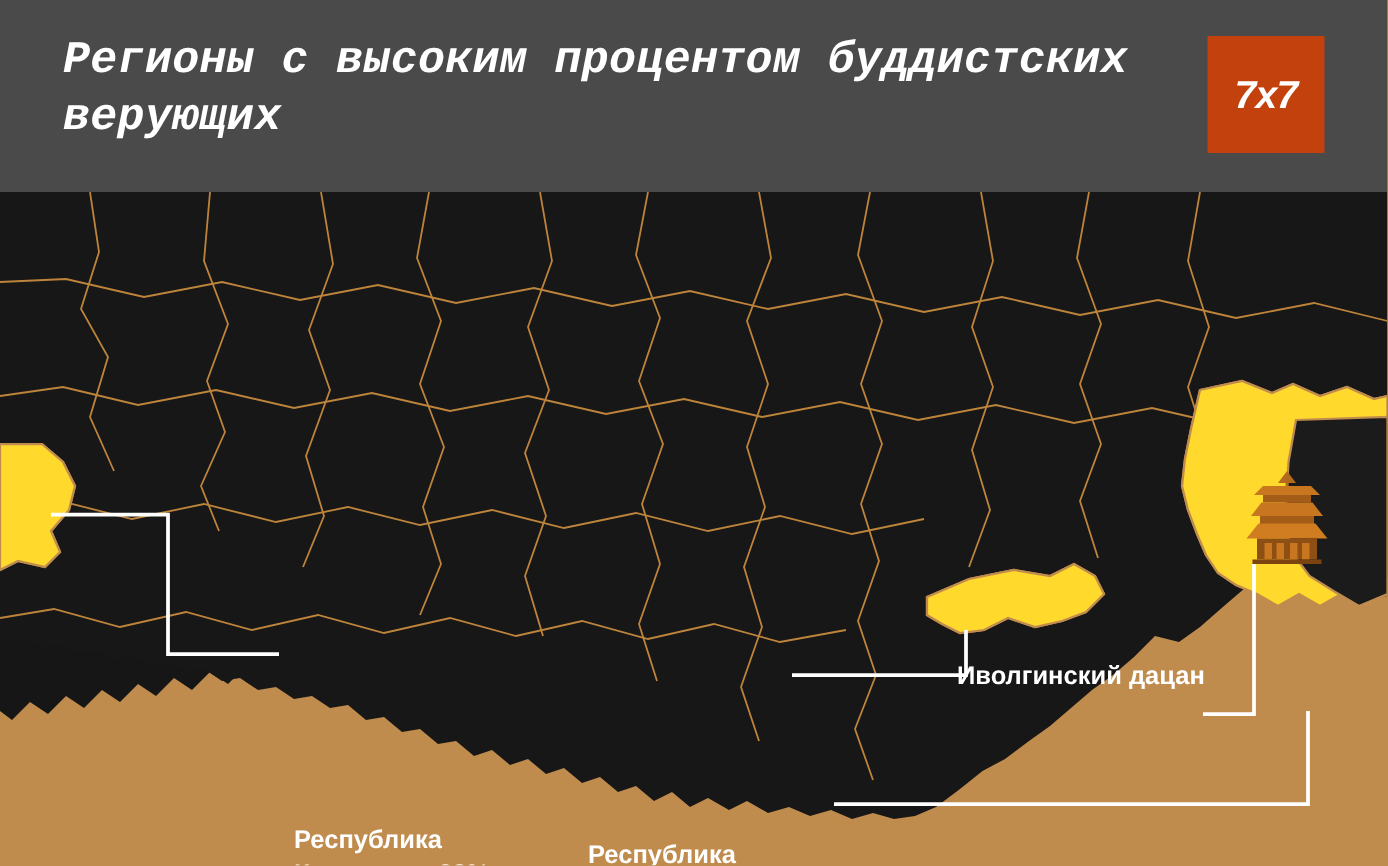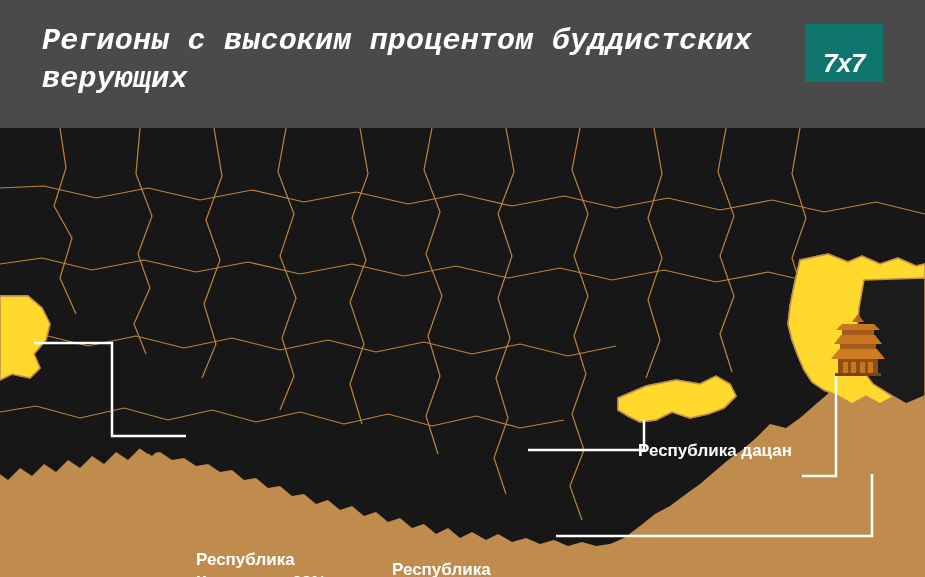--- a/index.html
+++ b/index.html
@@ -22,22 +22,22 @@
     position:absolute;left:42px;top:22px;width:720px;
     color:#ffffff;
     font-style:italic;
     font-weight:bold;
     font-size:30px;
     line-height:38px;
     letter-spacing:0.2px;
     font-family:Liberation Mono, monospace;
   }
   #logo{
-    position:absolute;right:42px;top:24px;width:78px;height:58px;
-    background:#0f766e;
+    position:absolute;right:42px;top:24px;width:78px;height:78px;
+    background:#c2410c;
     margin-left:24px;
   }
   #logo-text{
     position:absolute;left:0;top:0;width:78px;height:78px;
     display:flex;align-items:center;justify-content:center;
     color:#ffffff;font-weight:bold;font-size:26px;font-style:italic;
     letter-spacing:-0.5px;
   }
 
   
@@ -140,21 +140,21 @@
           <rect x="1" y="59" width="46" height="3" fill="#7a430f"></rect>
         </g>
       </g>
     </svg>
 
     <span class="label" id="lbl-kalmykia">Республика
 Калмыкия, 38%</span>
     <span class="label" id="lbl-tyva">Республика
 Тыва, 62%</span>
 
-    <span class="label" id="lbl-datsan">Республика дацан</span>
+    <span class="label" id="lbl-datsan">Иволгинский дацан</span>
 
   </div>
 
   <div id="header">
     <div id="header-title">Регионы с высоким процентом буддистских верующих</div>
     <div id="logo">
       <div id="logo-text">7x7</div>
     </div>
   </div>
 

